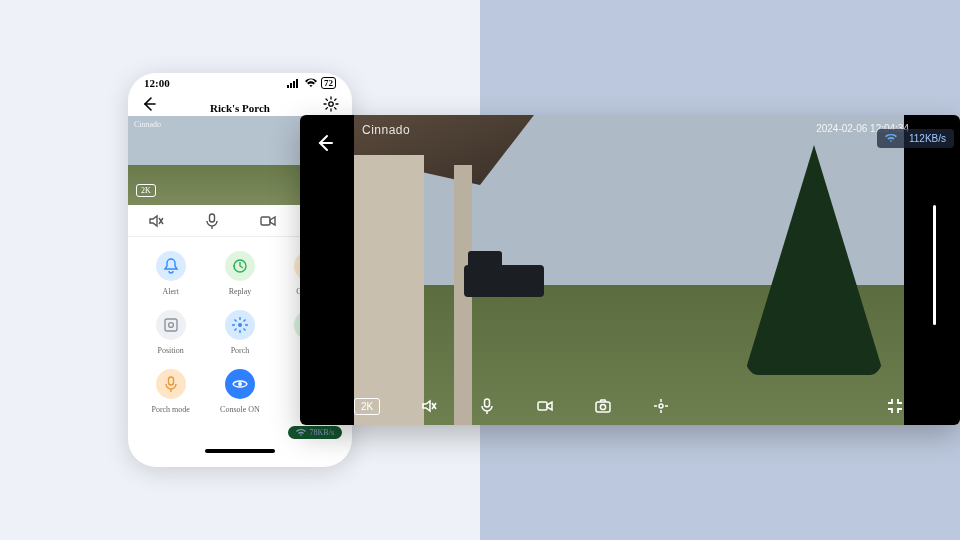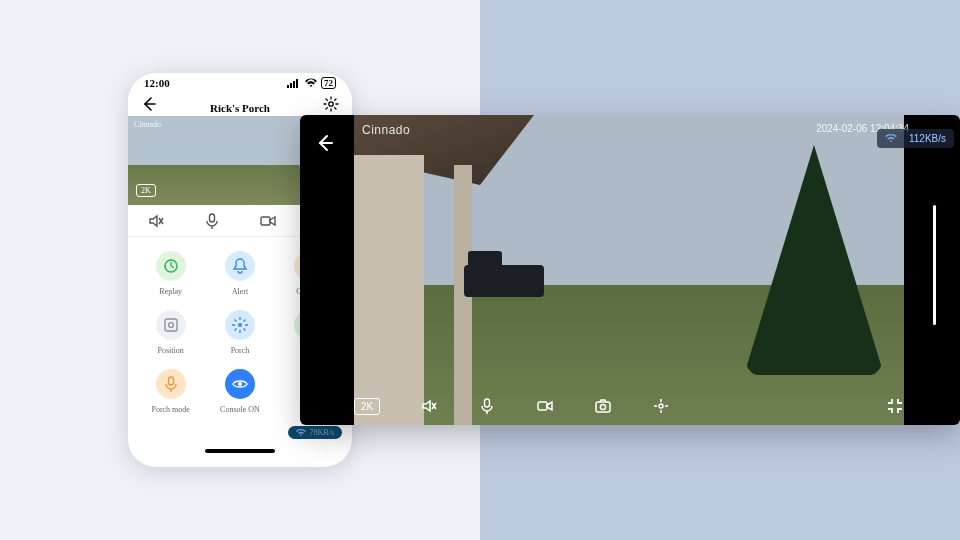--- a/index.html
+++ b/index.html
@@ -28,21 +28,21 @@
   .glabel { font-size:8px; color:#666; }
   .b-blue-l { background:#d9ecff; color:#2f8bff; }
   .b-green-l{ background:#dff5e0; color:#2fb255; }
   .b-orange-l{background:#ffe9cc; color:#f0a03a; }
   .b-gray  { background:#eef0f3; color:#8a94a3; }
   .b-blue-m{ background:#d6eaff; color:#3a86ff; }
   .b-green-m{background:#d8f4de; color:#35b05a; }
   .b-orange-m{background:#ffe5c6; color:#e9993a; }
   .b-blue-s{ background:#2f80ff; color:#fff; }
   .phone-footer { margin-top:auto; padding:8px 10px 14px; display:flex; flex-direction:column; align-items:center; gap:10px; }
-  .pill { align-self:flex-end; font-size:8px; color:#8aa0c2; background:#0c4a6e; border-radius:10px; padding:2px 8px; display:flex; gap:4px; align-items:center;}
+  .pill { align-self:flex-end; font-size:8px; color:#8aa0c2; background:#14532d; border-radius:10px; padding:2px 8px; display:flex; gap:4px; align-items:center;}
   .home-ind { width:70px; height:4px; background:#000; border-radius:3px; }
 
   
   .landscape { position:relative; width:660px; height:310px; margin-left:-180px; background:#000; border-radius:6px; overflow:hidden; box-shadow:0 10px 30px rgba(0,0,0,.25); }
   .land-video { position:absolute; left:54px; right:56px; top:0; bottom:0; background:linear-gradient(#aebbc7 0%, #aebbc7 55%, #5b6d3e 55%, #6e8050 100%); }
   .lv-roof { position:absolute; left:0; top:0; width:180px; height:70px; background:linear-gradient(160deg,#5a4a3c,#3a3028); clip-path:polygon(0 0,100% 0,70% 100%,0 60%); }
   .lv-wall { position:absolute; left:0; top:40px; width:70px; bottom:0; background:#c9bfae; }
   .lv-pillar{position:absolute; left:100px; top:50px; width:18px; bottom:0; background:#b9b0a0;}
   .lv-tree { position:absolute; right:20px; top:30px; width:140px; height:230px; background:#17301a; border-radius:48% 48% 10% 10%; clip-path:polygon(50% 0,100% 100%,0 100%);}
   .lv-truck{ position:absolute; left:110px; top:150px; width:80px; height:32px; background:#1b1f24; border-radius:4px;}
@@ -130,36 +130,36 @@
           <svg width="18" height="18" viewBox="0 0 18 18" stroke="#555" stroke-width="1.4" fill="none">
             <rect x="2" y="5" width="14" height="10" rx="2"></rect>
             <circle cx="9" cy="10" r="2.6"></circle>
             <path d="M6 5l1-2h4l1 2"></path>
           </svg>
         </span>
     </div>
 
     <div class="grid">
         <div class="gcell">
+          <div class="gbubble b-blue-l">
+            <svg width="18" height="18" viewBox="0 0v and">
+              <path d="M9 2a4 4 0 00-4 4v3l-2 3h12l-2-3V6a4 4 0 00-4-4zM7 14a2 2 0 004 0" stroke="currentColor" stroke-width="1.4" fill="none"></path>
+            </svg>
+          </div>
+          <span class="glabel">Alert</span>
+        </div>
+        <div class="gcell">
           <div class="gbubble b-green-l">
             <svg width="18" height="18" viewBox="0 0v and">
               <circle cx="9" cy="9" r="6" stroke="currentColor" stroke-width="1.4" fill="none"></circle>
               <path d="M9 5v4l3 2" stroke="currentColor" stroke-width="1.4" fill="none"></path>
               <path d="M2 9l2-2v4z" fill="currentColor"></path>
             </svg>
           </div>
           <span class="glabel">Replay</span>
-        </div>
-        <div class="gcell">
-          <div class="gbubble b-blue-l">
-            <svg width="18" height="18" viewBox="0 0v and">
-              <path d="M9 2a4 4 0 00-4 4v3l-2 3h12l-2-3V6a4 4 0 00-4-4zM7 14a2 2 0 004 0" stroke="currentColor" stroke-width="1.4" fill="none"></path>
-            </svg>
-          </div>
-          <span class="glabel">Alert</span>
         </div>
         <div class="gcell">
           <div class="gbubble b-orange-l">
             <svg width="18" height="18" viewBox="0 0v and">
               <circle cx="9" cy="9" r="6.5" stroke="currentColor" stroke-width="1.4" fill="none"></circle>
               <circle cx="9" cy="9" r="1.6" fill="currentColor"></circle>
               <path d="M9 3v2M9 13v2M3 9h2M13 9h2" stroke="currentColor" stroke-width="1.4"></path>
             </svg>
           </div>
           <span class="glabel">Console</span>

